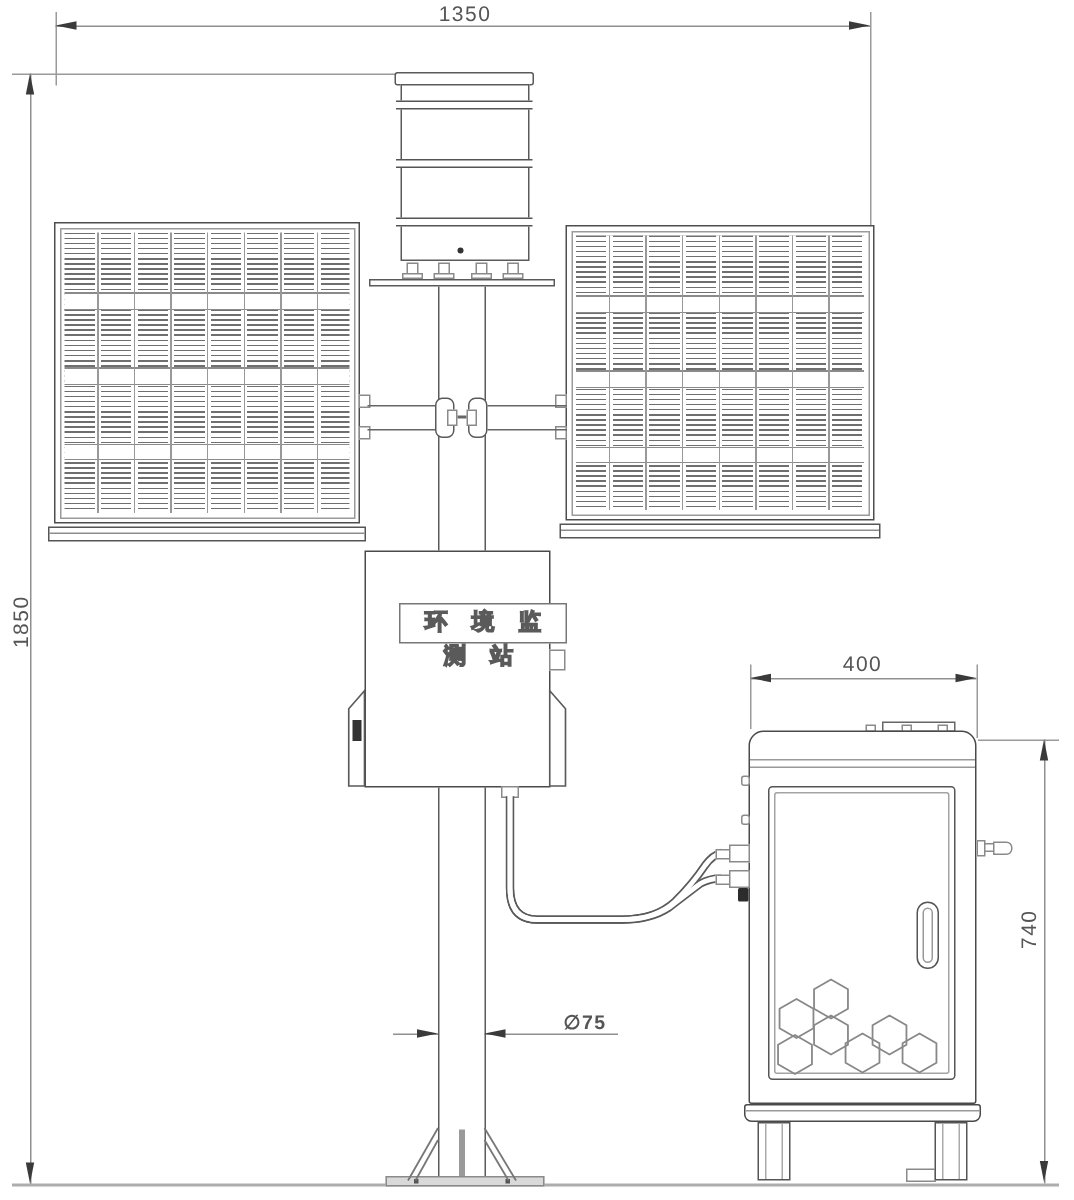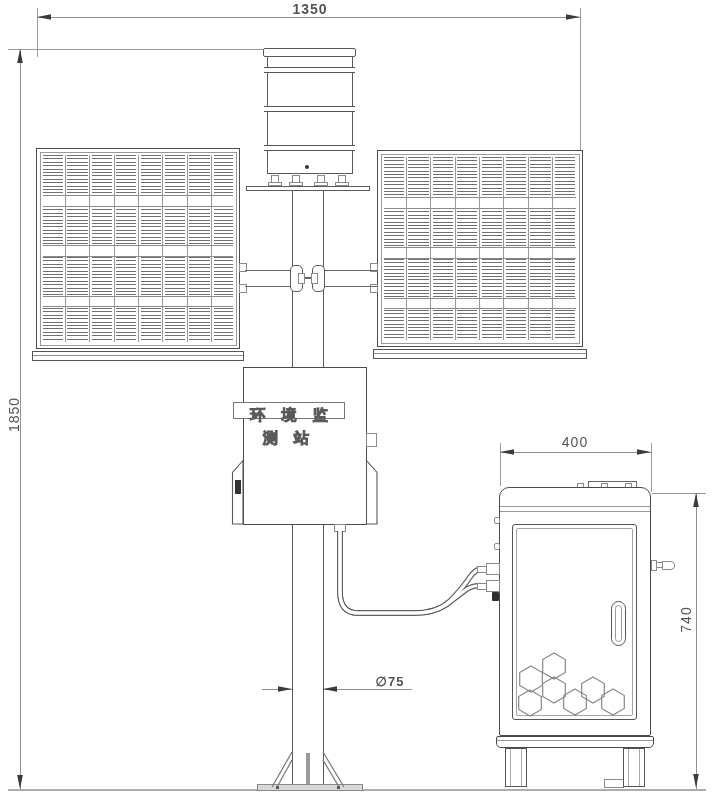--- a/index.html
+++ b/index.html
@@ -51,21 +51,21 @@
   <div class="ln" style="left:651px;top:443px;width:1px;height:49px;"></div>
 
   <div class="dln" style="left:696px;top:493px;width:1px;height:296px;"></div>
   <div class="ln" style="left:652px;top:493px;width:54px;height:1px;"></div>
 
   <div class="dln" style="left:262px;top:689px;width:30px;height:1px;"></div>
   <div class="dln" style="left:323px;top:689px;width:89px;height:1px;"></div>
 
   <div class="ln" style="left:8px;top:789px;width:698px;height:2px;background:#adadad;"></div>
 
-  <div class="dimtxt" style="left:283px;top:2px;width:54px;font-weight:bold;">1350</div>
+  <div class="dimtxt" style="left:283px;top:2px;width:54px;">1350</div>
   <div class="dimtxt vtext" style="left:-17px;top:407px;width:62px;">1850</div>
   <div class="dimtxt" style="left:549px;top:435px;width:52px;text-align:center;">400</div>
   <div class="dimtxt vtext" style="left:655px;top:612px;width:62px;">740</div>
   <div class="dimtxt" style="left:364px;top:674px;width:52px;font-size:13px;font-weight:bold;">∅75</div>
 
   <div class="a" style="left:292px;top:190px;width:31.5px;height:594px;border-left:1.2px solid #5a5a5a;border-right:1.2px solid #5a5a5a;"></div>
 
   <div class="obj" style="left:263px;top:48px;width:93px;height:9px;border-radius:2px;"></div>
   <div class="obj" style="left:267px;top:56px;width:86px;height:118px;"></div>
   <div class="band" style="left:264px;top:67px;width:91px;height:6px;"></div>
@@ -104,21 +104,21 @@
   <div class="thin" style="left:370px;top:284px;width:8px;height:9px;"></div>
   <div class="a" style="left:245px;top:270px;width:46px;height:17px;border-top:1.2px solid #666;border-bottom:1.2px solid #666;"></div>
   <div class="a" style="left:325px;top:270px;width:53px;height:17px;border-top:1.2px solid #666;border-bottom:1.2px solid #666;"></div>
   <div class="a" style="left:301px;top:277px;width:14px;height:2px;background:#666;"></div>
   <div class="obj" style="left:290px;top:265px;width:13px;height:27px;border-radius:5px;"></div>
   <div class="obj" style="left:312px;top:265px;width:13px;height:27px;border-radius:5px;"></div>
   <div class="thin" style="left:298px;top:273px;width:7px;height:11px;"></div>
   <div class="thin" style="left:311px;top:273px;width:7px;height:11px;"></div>
 
   <div class="a" style="left:243px;top:367px;width:124px;height:158px;border:1.3px solid #4a4a4a;background:#fff;z-index:2;"></div>
-  <div class="stationlabel" style="left:233px;top:402px;width:112px;height:17px;z-index:3;">环 境 监 测 站</div>
+  <div class="stationlabel" style="left:266px;top:402px;width:112px;height:27px;z-index:3;">环 境 监 测 站</div>
   <div class="thin" style="left:366px;top:433px;width:11px;height:14px;z-index:3;"></div>
   <div class="thin" style="left:334px;top:524px;width:12px;height:8px;z-index:3;"></div>
   <div class="a z7" style="left:235px;top:480px;width:6px;height:14px;background:#333;"></div>
 
   <div class="a" style="left:306px;top:753px;width:3.5px;height:33px;background:#9a9a9a;"></div>
   <div class="a" style="left:257px;top:784px;width:106px;height:7px;background:#d9d9d9;border:1px solid #8a8a8a;"></div>
   <div class="a" style="left:276px;top:786px;width:3px;height:3px;background:#555;"></div>
   <div class="a" style="left:337px;top:786px;width:3px;height:3px;background:#555;"></div>
 
   <div class="a" style="left:588px;top:481px;width:49px;height:7px;border:1px solid #666;background:#fff;"></div>

